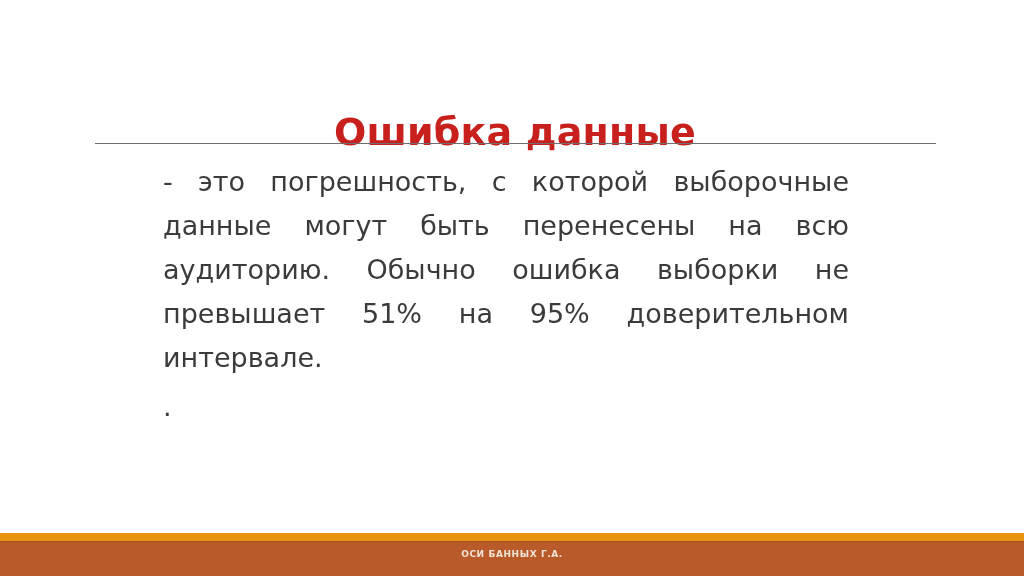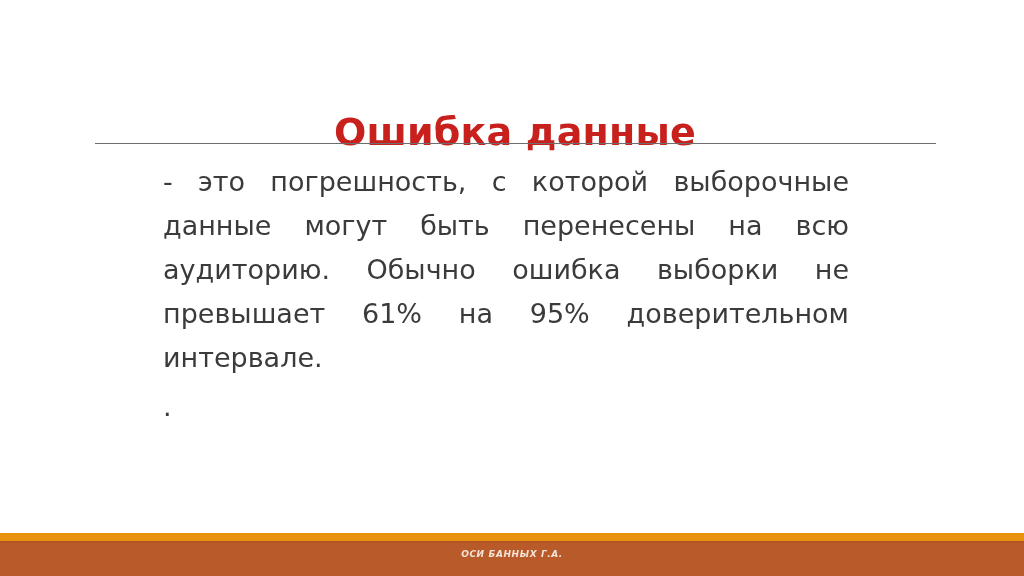--- a/index.html
+++ b/index.html
@@ -105,34 +105,33 @@
     top: 548px;
     width: 1024px;
     text-align: center;
     color: #F4E3D6;
     font-family: "DejaVu Sans", "Liberation Sans", sans-serif;
     font-size: 9px;
     font-weight: 700;
     letter-spacing: 0.6px;
     line-height: 12px;
     text-transform: uppercase;
-    font-style: italic;
   }
 </style>
 </head>
 <body>
 
 <div class="slide">
 
   <h1 class="slide-title">Ошибка данные</h1>
 
   <div class="title-rule"></div>
 
   <div class="body-block">
-    <p class="para-main">- это погрешность, с которой выборочные данные могут быть перенесены на всю аудиторию. Обычно ошибка выборки не превышает 61% на 95% доверительном интервале.</p>
+    <p class="para-main">- это погрешность, с которой выборочные данные могут быть перенесены на всю аудиторию. Обычно ошибка выборки не превышает 51% на 95% доверительном интервале.</p>
     <p class="para-dot">.</p>
   </div>
 
   <div class="footer-stripe-light"></div>
   <div class="footer-band">
     <div class="footer-band-inner-line"></div>
   </div>
   <div class="footer-text">Оси Банных Г.А.</div>
 
 </div>

